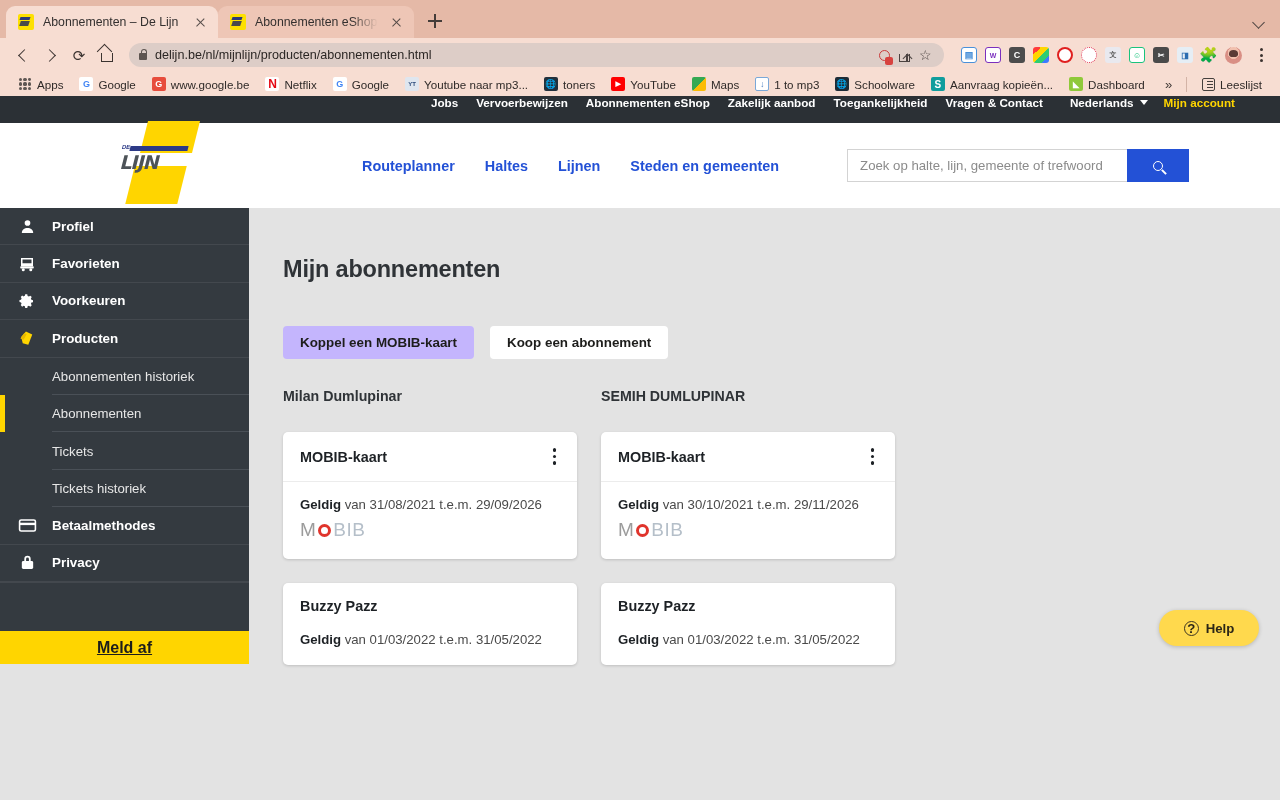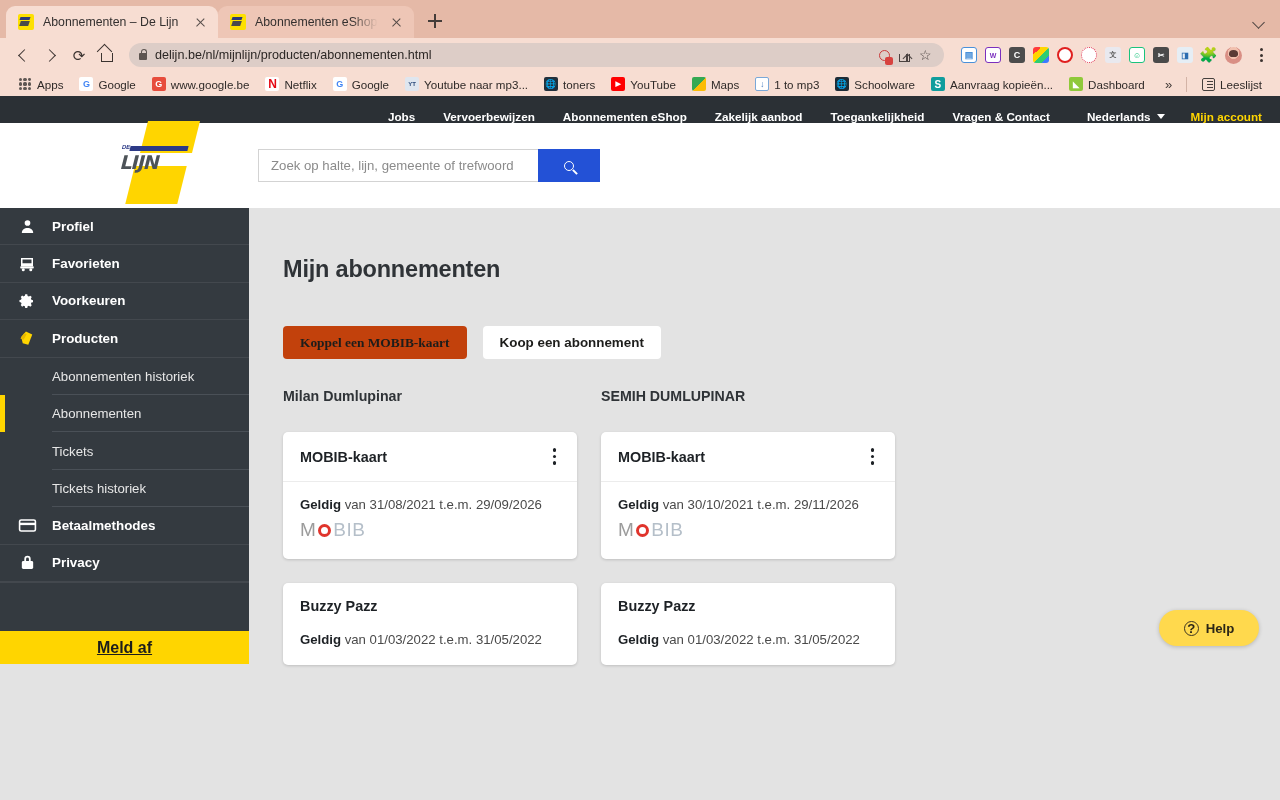--- a/index.html
+++ b/index.html
@@ -184,22 +184,22 @@
   .reading-ico::before {
     content: ""; position: absolute; left: 3.5px; top: 2px; width: 6px;
     height: 1.2px; background: #45403d; box-shadow: 0 3px 0 #45403d, 0 6px 0 #45403d;
   }
 
   
   .page { position: absolute; top: 96px; left: 0; width: 1280px; height: 704px;
           background: #e3e3e3; overflow: hidden; }
 
   .utilbar {
-    height: 27px; background: #2b3035; display: flex; align-items: flex-end;
-    justify-content: flex-end; padding-right: 9px; gap: 10px;
+    height: 27px; background: #2b3035; display: flex; align-items: flex-start;
+    justify-content: flex-end; padding-right: 36px; gap: 0;
   }
   .utilbar a {
     color: #fff; font-size: 11.7px; font-weight: bold; padding: 0 9px;
     text-decoration: none; white-space: nowrap;
   }
   .utilbar .lang { display: flex; align-items: center; gap: 6px; padding-left: 18px; }
   .caret-down {
     width: 0; height: 0; border-left: 4px solid transparent;
     border-right: 4px solid transparent; border-top: 5px solid #fff;
   }
@@ -301,21 +301,21 @@
   .main { flex: 1; padding: 48px 0 0 34px; position: relative; }
   .page-title {
     font-size: 23.5px; font-weight: bold; color: #2f3337; letter-spacing: -.2px;
   }
   .btn-row { display: flex; gap: 16px; margin-top: 43px; }
   .btn {
     height: 33px; border-radius: 4px; display: flex; align-items: center;
     padding: 0 17px; font-size: 13.4px; font-weight: bold; color: #1d1d1b;
     white-space: nowrap; cursor: pointer;
   }
-  .btn.primary { background: #c2410c; font-family: Liberation Serif, serif; }
+  .btn.primary { background: #c4b5fd; }
   .btn.secondary { background: #fff; }
 
   .columns { display: flex; gap: 24px; margin-top: 29px; }
   .col { width: 294px; }
   .col-title {
     font-size: 14.2px; font-weight: bold; color: #2f3337; margin-bottom: 28px;
   }
   .card {
     background: #fff; border-radius: 5px; box-shadow: 0 1px 3px rgba(0,0,0,.16);
     margin-bottom: 24px; overflow: hidden;
@@ -513,20 +513,26 @@
           <div class="p1"></div>
           <div class="p2"></div>
           <div class="txt">
             <div class="bar"></div>
             <div class="de">DE</div>
             <div class="lijn">LIJN</div>
           </div>
         </div>
       </div>
 
+      <nav class="mainnav">
+        <a href="#">Routeplanner</a>
+        <a href="#">Haltes</a>
+        <a href="#">Lijnen</a>
+        <a href="#">Steden en gemeenten</a>
+      </nav>
 
       <div class="searchbox">
         <input type="text" placeholder="Zoek op halte, lijn, gemeente of trefwoord" style="">
         <button class="search-btn">
           <span class="mag"></span>
         </button>
       </div>
     </div>
 
     <div class="body-row">

